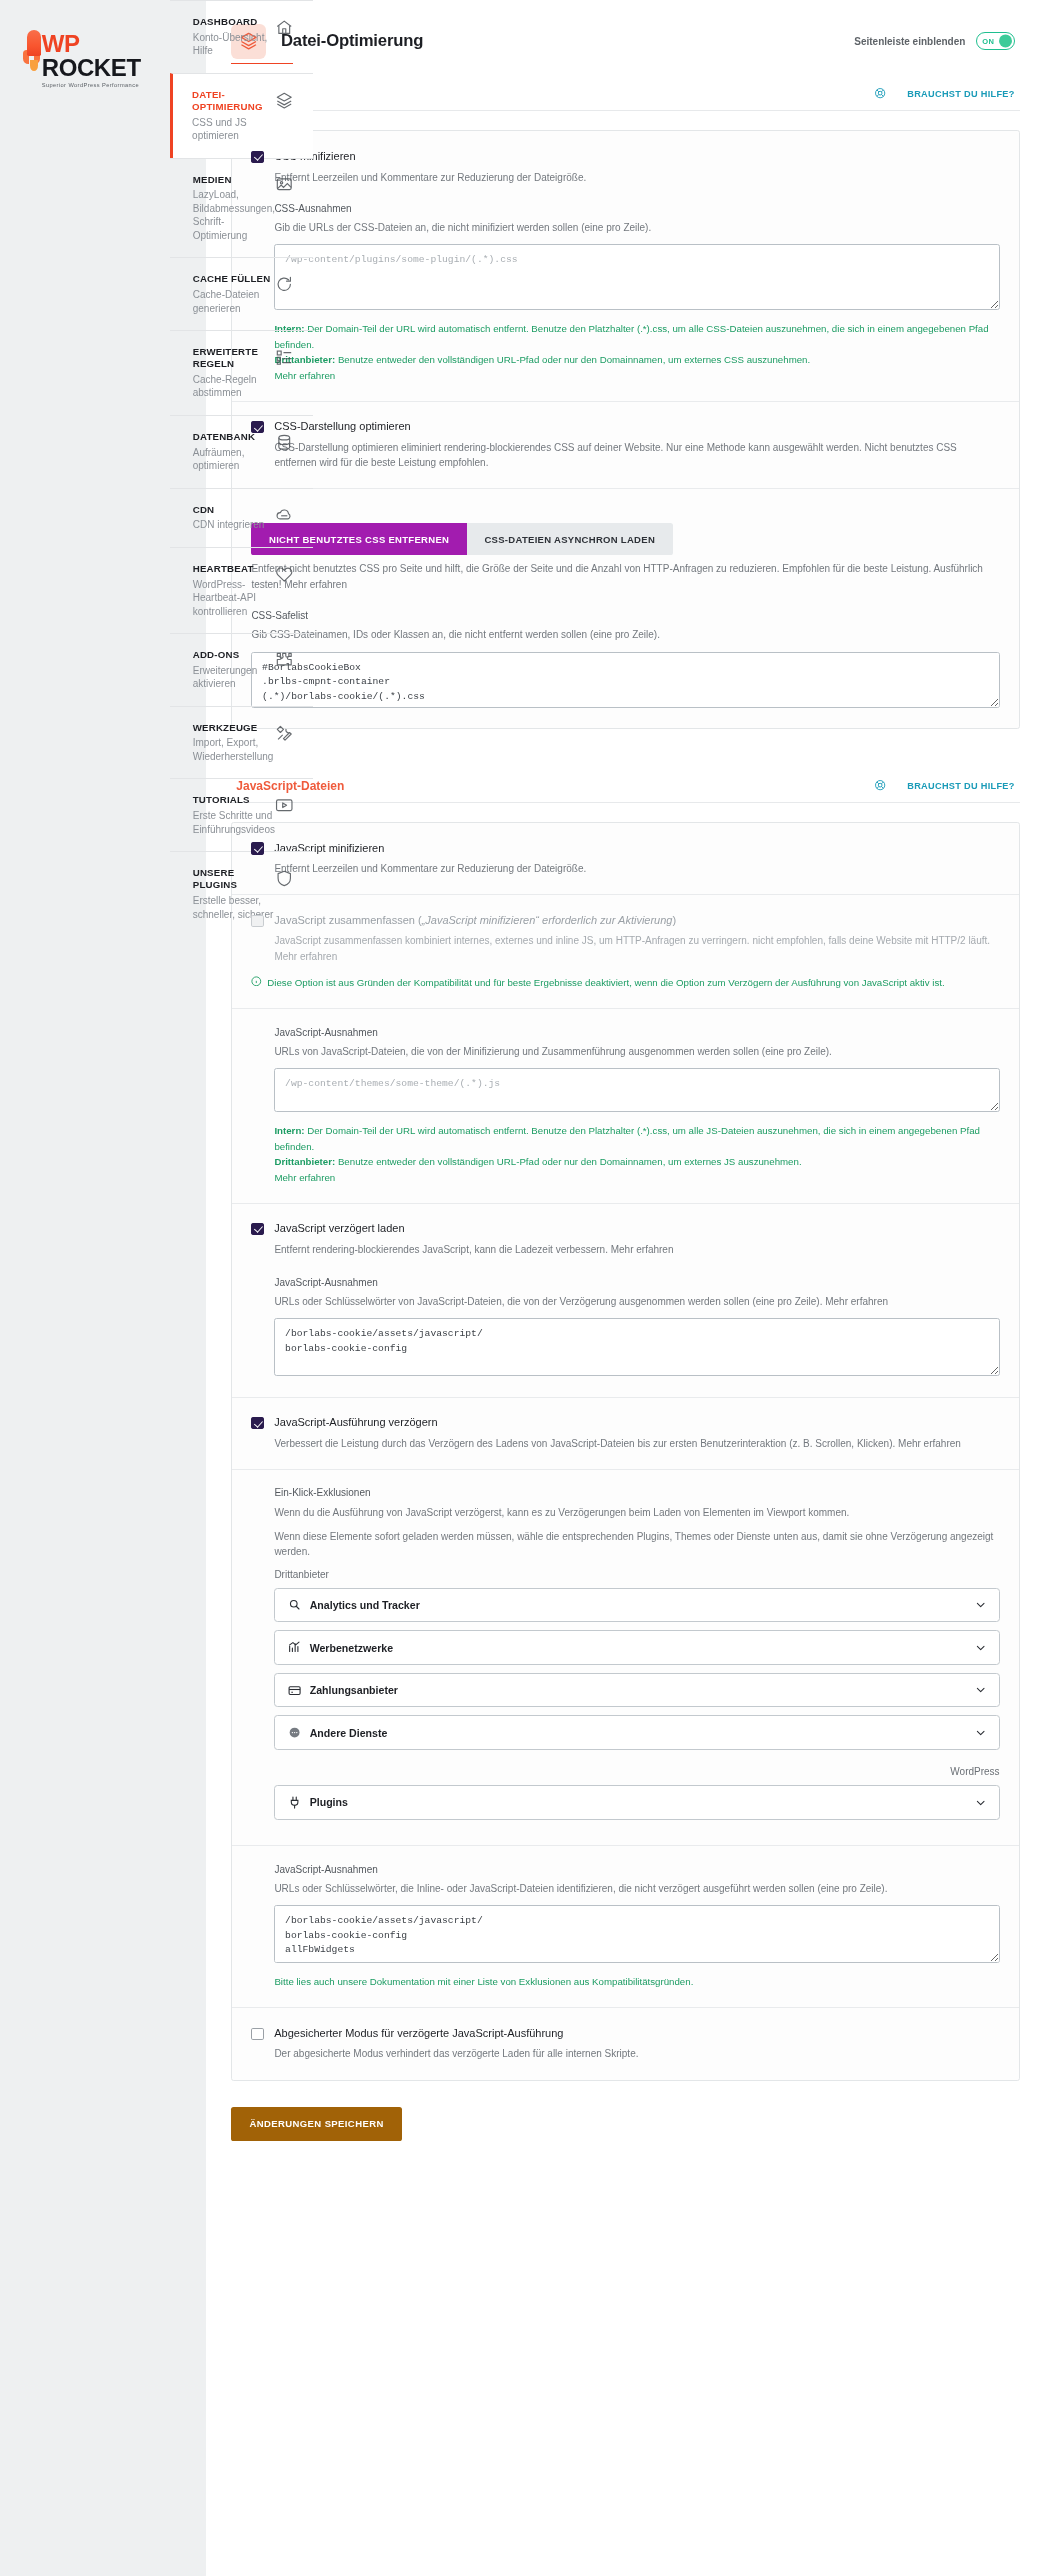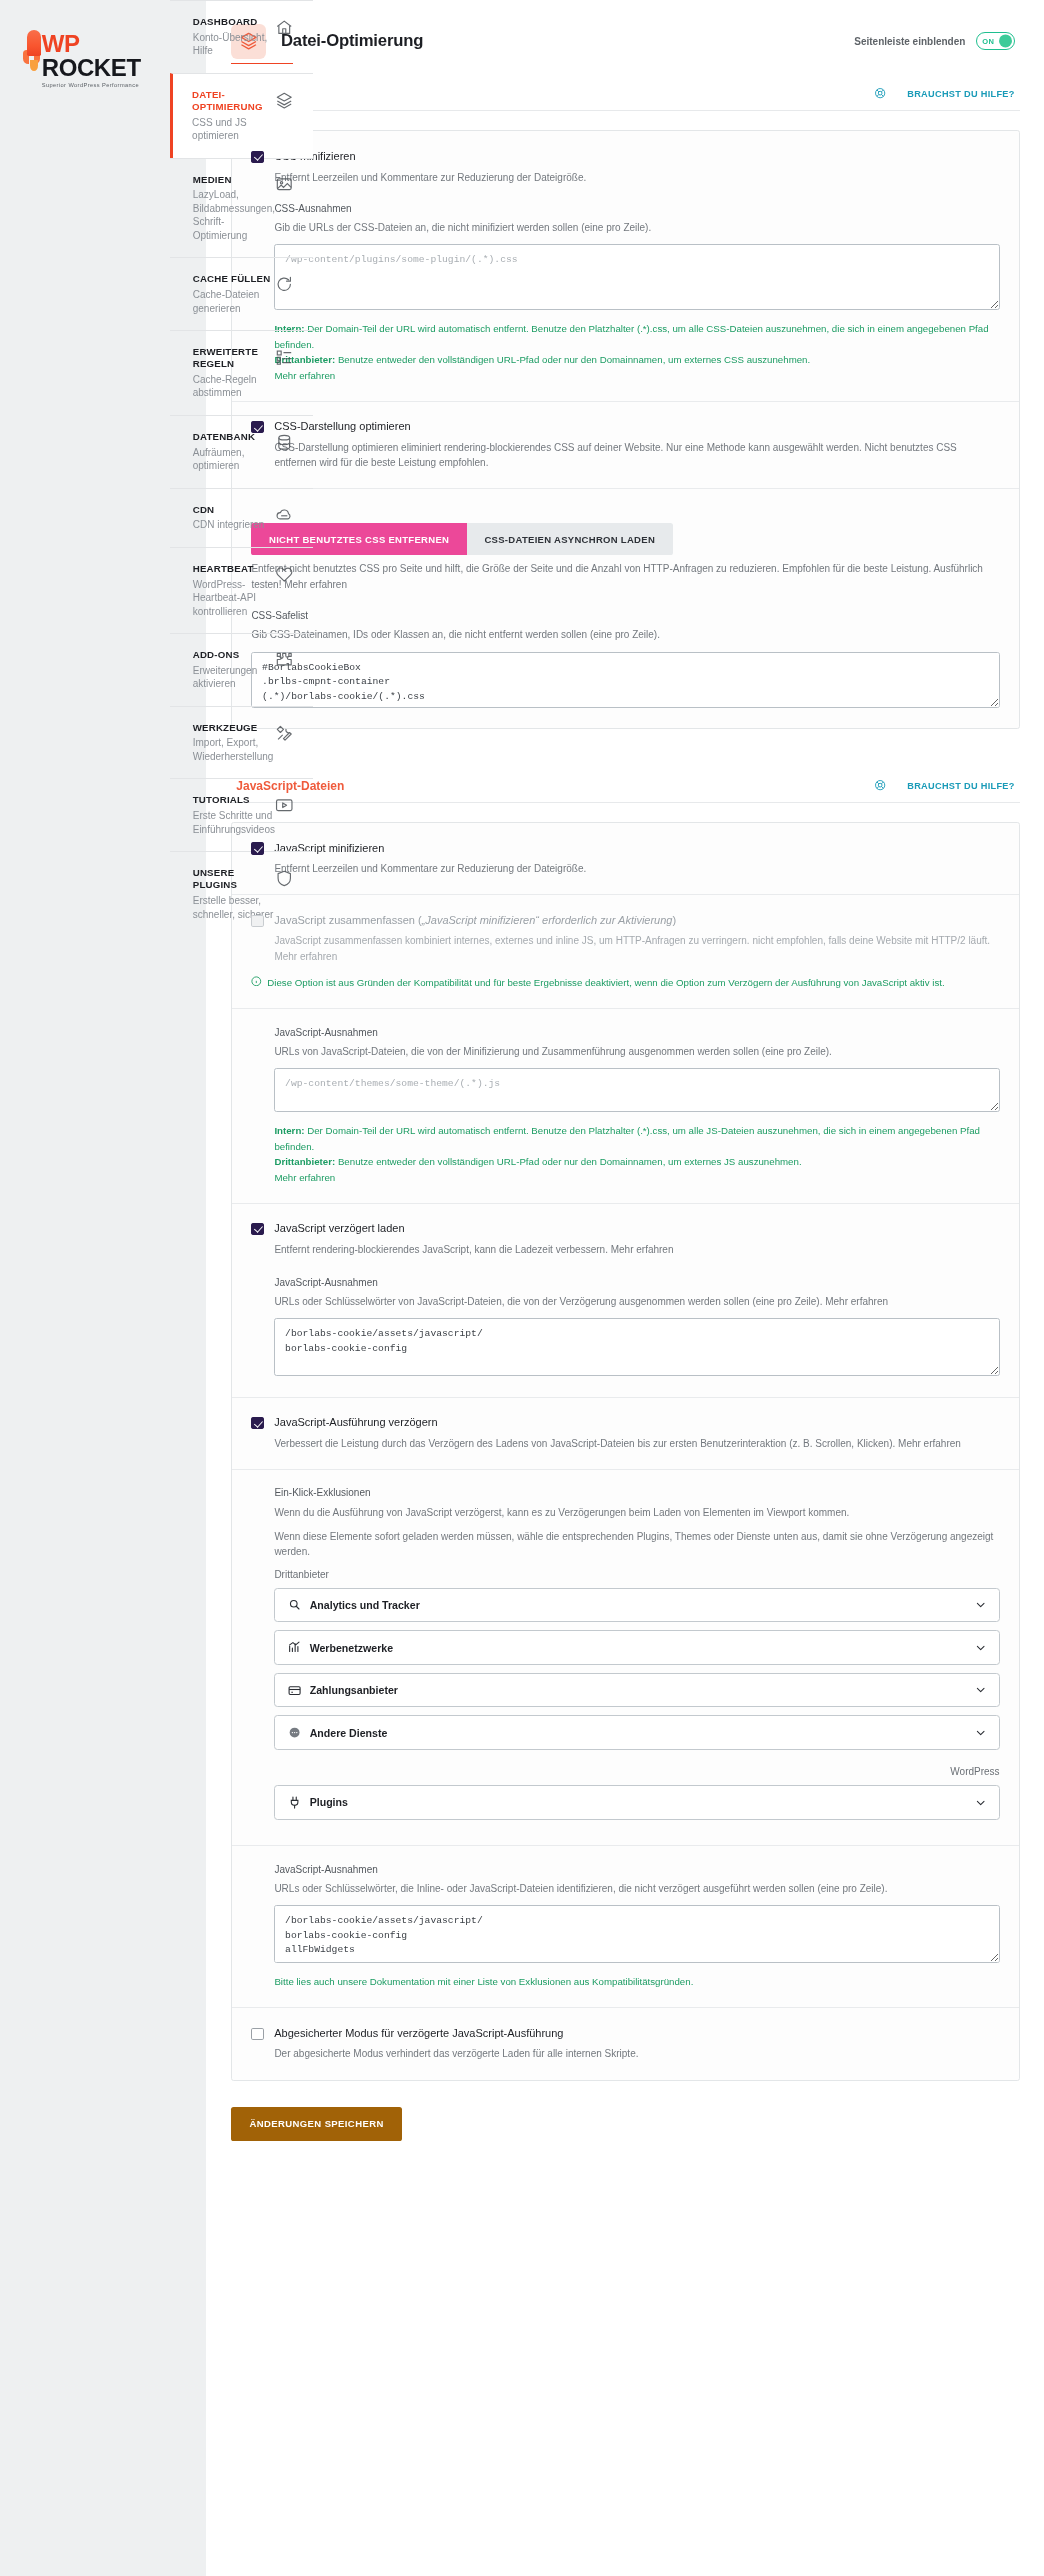--- a/index.html
+++ b/index.html
@@ -170,21 +170,21 @@
     display: flex; gap: 5.3px; align-items: flex-start;
   }
   .warn-note .wi { flex: 0 0 10.6px; margin-top: 0.9px; }
   .warn-note .wi svg { width: 10.6px; height: 10.6px; display: block; }
 
   .btn-group { display: flex; margin: 16px 0 0 0; }
   .btn-seg {
     font-size: 9.5px; font-weight: 700; letter-spacing: 0.3px; padding: 10.6px 17.6px;
     border: none; cursor: pointer; font-family: inherit;
   }
-  .btn-seg.on { background: #ec4899; color: #ffffff; border-radius: 2.6px 0 0 2.6px; }
+  .btn-seg.on { background: #a21caf; color: #ffffff; border-radius: 2.6px 0 0 2.6px; }
   .btn-seg.off { background: #e7eaec; color: #2d3137; border-radius: 0 2.6px 2.6px 0; }
   .inner-pad { padding-left: 23px; }
 
   .select-group { padding-left: 23px; margin-top: 8.8px; }
   .select-label { font-size: 10px; color: #6b7076; margin-bottom: 8px; }
   .select-label.mt { margin-top: 16px; text-align: right; }
   .sel {
     display: flex; align-items: center; justify-content: space-between;
     border: 0.9px solid #c3c9ce; border-radius: 3.5px; background: #ffffff;
     padding: 9.7px 12.3px; margin-bottom: 8px; cursor: pointer;

